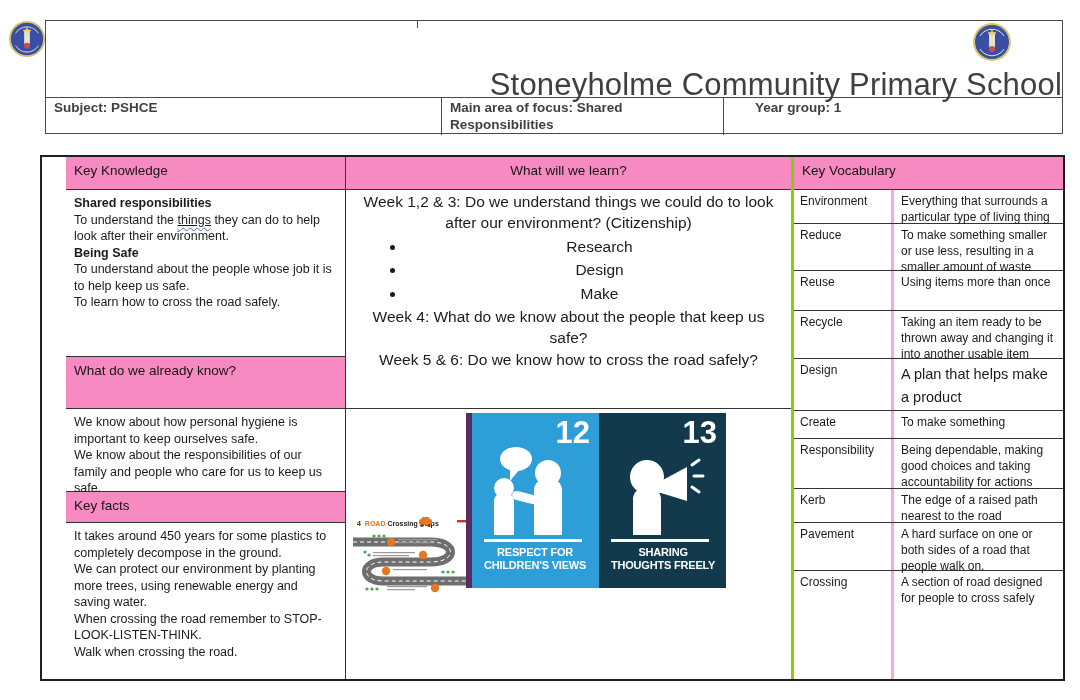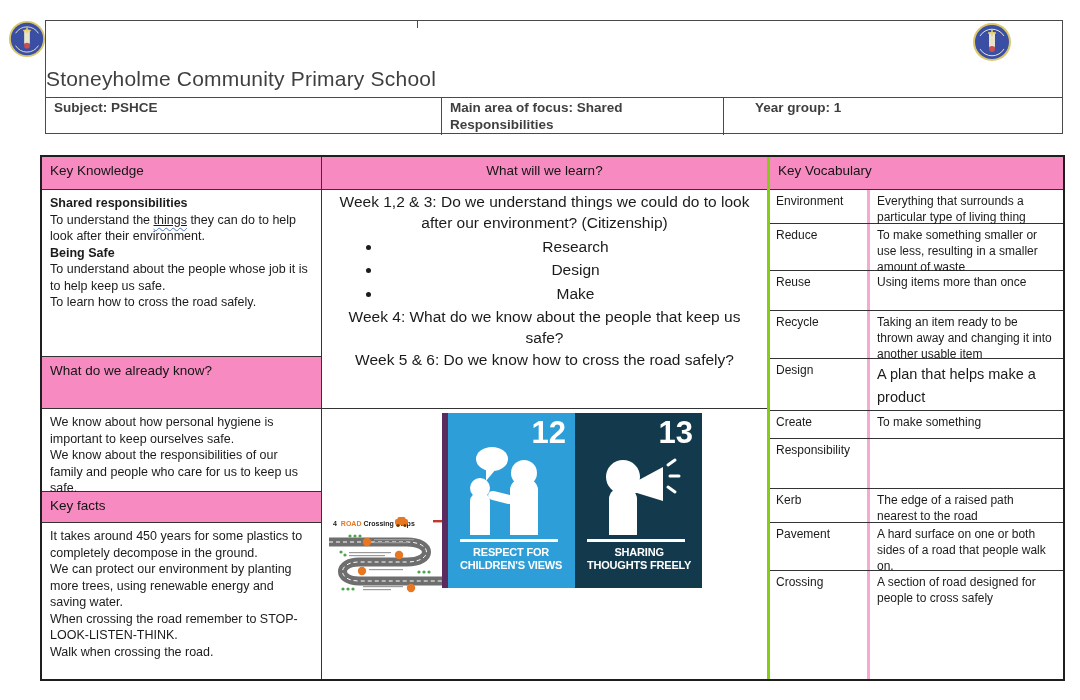--- a/index.html
+++ b/index.html
@@ -8,39 +8,39 @@
   }
   html,body{margin:0;padding:0;background:#fff;}
   .page{position:relative;width:1080px;height:700px;background:#fff;
         font-family:"Liberation Sans",sans-serif;color:#1b1b1b;overflow:hidden;}
 
   
   .header-table{position:absolute;left:45px;top:20px;width:1018px;height:114px;
                 border:1.5px solid #4a4a4a;box-sizing:border-box;}
   .title-row{height:76px;position:relative;}
   .title-tick{position:absolute;left:371px;top:0;width:1px;height:7px;background:#4a4a4a;}
-  .page-title{position:absolute;left:0;right:0;top:46px;text-align:left;
-              font-size:21px;color:var(--grey-title);letter-spacing:.2px;}
+  .page-title{position:absolute;left:0;right:0;top:46px;text-align:right;
+              font-size:31px;color:var(--grey-title);letter-spacing:.2px;}
   .subject-row{display:flex;height:38px;border-top:1px solid #4a4a4a;box-sizing:border-box;gap:23px;}
   .subject-cell{box-sizing:border-box;padding:2px 8px;font-weight:bold;font-size:13.5px;
                 color:var(--grey-title);line-height:1.25;}
   .sc1{width:372px;}
   .sc2{width:283px;border-left:1px solid #4a4a4a;border-right:1px solid #4a4a4a;}
   .sc3{flex:1;}
 
   
   .logo{position:absolute;border-radius:50%;}
   .logo-left{left:8px;top:20px;width:38px;height:38px;}
   .logo-right{left:972px;top:22px;width:40px;height:40px;}
 
   
   .main-table{position:absolute;left:40px;top:155px;width:1025px;height:526px;
               border:2px solid #1f1f1f;box-sizing:border-box;display:flex;}
   .col{box-sizing:border-box;height:100%;}
-  .col-left{width:280px;border-right:1px solid #333;}
+  .col-left{width:280px;border-right:1px solid #333;margin-left:24px;}
   .col-mid{width:448px;border-right:3px solid #84cc16;text-align:center;}
   .col-right{flex:1;}
 
   .pink-head{background:var(--pink);box-sizing:border-box;padding:6px 8px 0 8px;
              font-size:13.5px;color:#141414;border-bottom:1px solid #333;}
   .cellpad{box-sizing:border-box;padding:5px 8px;font-size:12.5px;line-height:1.32;}
   .cell{box-sizing:border-box;border-bottom:1px solid #333;}
   .cell:last-child{border-bottom:none;}
   .bold{font-weight:bold;}
   .u-solid{text-decoration:underline;}
@@ -275,20 +275,21 @@
       <div class="vocab-row" style="height:52px">
         <div class="vterm">Design</div>
         <div class="vdef big">A plan that helps make a product</div>
       </div>
       <div class="vocab-row" style="height:28px">
         <div class="vterm">Create</div>
         <div class="vdef">To make something</div>
       </div>
       <div class="vocab-row" style="height:50px">
         <div class="vterm">Responsibility</div>
+        <div class="vdef">Being dependable, making good choices and taking accountability for actions</div>
       </div>
       <div class="vocab-row" style="height:34px">
         <div class="vterm">Kerb</div>
         <div class="vdef">The edge of a raised path nearest to the road</div>
       </div>
       <div class="vocab-row" style="height:48px">
         <div class="vterm">Pavement</div>
         <div class="vdef">A hard surface on one or both sides of a road that people walk on.</div>
       </div>
       <div class="vocab-row" style="height:108px">

